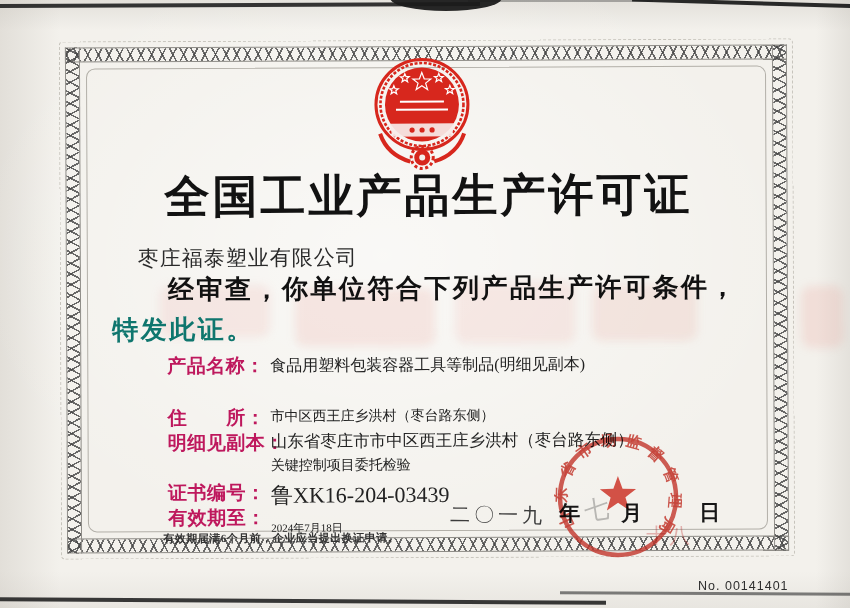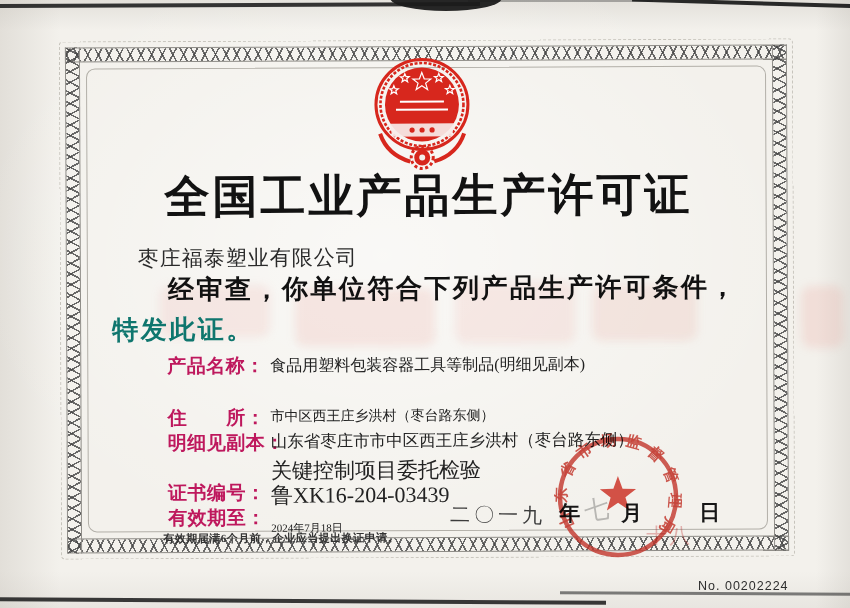--- a/index.html
+++ b/index.html
@@ -62,21 +62,21 @@
 
   .stmt1{position:absolute;left:168px;top:271px;font-size:26px;font-weight:bold;letter-spacing:2.5px;color:#111;}
   .stmt2{position:absolute;left:112px;top:311px;font-size:26px;font-weight:bold;letter-spacing:2.5px;color:#0f766e;}
 
   .row{position:absolute;left:0;width:100%;}
   .row .lbl{position:absolute;left:167px;font-size:19px;font-weight:bold;color:#be185d;letter-spacing:.5px;white-space:nowrap;}
   .row .val{position:absolute;left:270px;color:#222;white-space:nowrap;}
   .r0{top:352px;} .r0 .val{top:3px;font-size:16px;}
   .r1{top:404px;} .r1 .val{top:3px;font-size:14px;}
   .r2{top:429px;} .r2 .val{top:1px;font-size:16.5px;}
-  .r3{top:454px;} .r3 .val{top:2px;font-size:21px;}
+  .r3{top:454px;} .r3 .val{top:2px;font-size:14px;}
   .r4{top:479px;} .r4 .val{top:1px;font-size:22px;}
   .r5{top:504px;} .r5 .val{top:0;font-size:11px;margin-top:16px;}
 
   .date-line{position:absolute;left:0;top:0;width:100%;}
   .d-prefix{position:absolute;left:449px;top:502px;font-size:20px;letter-spacing:4px;color:#3c3c3c;transform:rotate(1deg);}
   .d-year{position:absolute;left:558px;top:500px;font-size:21px;font-weight:bold;color:#161616;}
   .d-month{position:absolute;left:620px;top:500px;font-size:21px;font-weight:bold;color:#161616;}
   .d-day{position:absolute;left:698px;top:500px;font-size:21px;font-weight:bold;color:#161616;}
   .d-hand-m{position:absolute;left:583px;top:494px;font-size:25px;color:#4a4a4a;opacity:.35;transform:rotate(-8deg);}
   .d-hand-d{position:absolute;left:645px;top:495px;font-size:21px;color:#b91c1c;opacity:.3;letter-spacing:2px;margin-top:28px;}
@@ -189,14 +189,14 @@
       <circle cx="64" cy="64" r="58" fill="none" stroke="#c2362c" stroke-width="4.5" opacity=".88"></circle>
       <polygon points="64,43 68.6,55.7 82.1,56.1 71.4,64.4 75.2,77.4 64,69.8 52.8,77.4 56.6,64.4 45.9,56.1 59.4,55.7" fill="#cc3328" opacity=".92"></polygon>
       <text font-size="15" font-weight="bold" fill="#c2362c" opacity=".9" font-family="'Liberation Serif','DejaVu Serif',serif">
         <textPath href="#sealArc" startOffset="8" textLength="228">山东省市场监督管理局</textPath>
       </text>
     </svg>
 
     <div class="note">有效期届满6个月前，企业应当提出换证申请。</div>
   </div>
 
-  <div class="serial">No. 00202224</div>
+  <div class="serial">No. 00141401</div>
 </div>
 
 </body></html>

